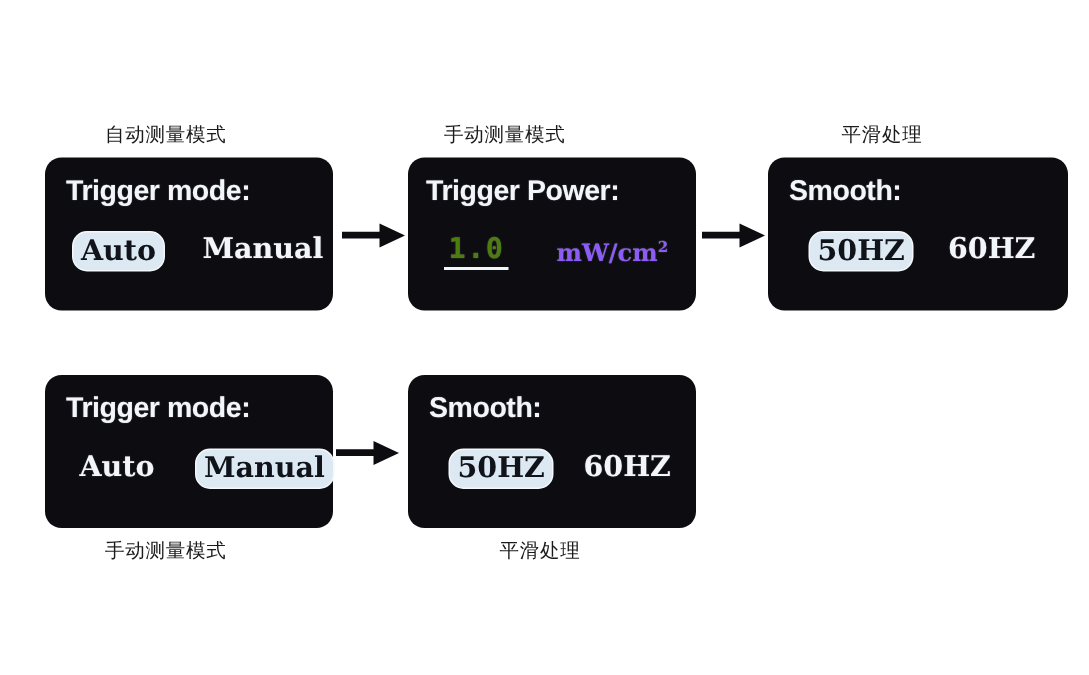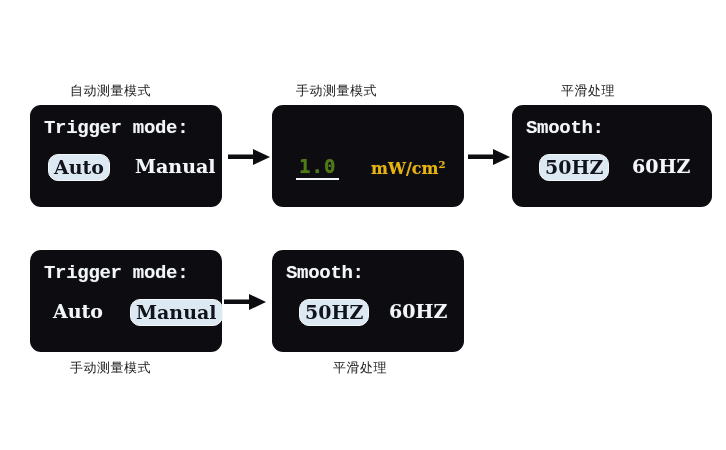--- a/index.html
+++ b/index.html
@@ -29,21 +29,21 @@
   
   .panel {
     position: absolute;
     background: #0d0d11;
     border-radius: 11px;
     box-sizing: border-box;
   }
   .panel-title {
     position: absolute;
     color: #f2f6fa;
-    font-family: Liberation Mono, monospace;
+    font-family: Liberation Sans, sans-serif;
     font-weight: bold;
     font-size: 19px;
     letter-spacing: -0.3px;
     white-space: nowrap;
     text-shadow: 0 0 1px rgba(255,255,255,0.35);
   }
   .opt {
     position: absolute;
     color: #f2f6fa;
     font-family: "DejaVu Serif", "Liberation Serif", serif;
@@ -69,21 +69,21 @@
     font-weight: bold;
     font-size: 19px;
     letter-spacing: 1px;
     white-space: nowrap;
     border-bottom: 2px solid #f2f6fa;
     padding: 0 3px 1px 3px;
     text-shadow: 0 0 1px rgba(255,255,255,0.3);
   }
   .unit {
     position: absolute;
-    color: #eab308;
+    color: #8b5cf6;
     font-family: "DejaVu Serif", "Liberation Serif", serif;
     font-weight: bold;
     font-size: 16px;
     white-space: nowrap;
     text-shadow: 0 0 1px rgba(255,255,255,0.3);
   }
   .unit sup {
     font-size: 10px;
     vertical-align: super;
     line-height: 0;
@@ -112,20 +112,21 @@
 </div>
 
 <div class="arrow" style="left:228px; top:148px; width:42px;">
   <svg width="42" height="18" viewBox="0 0 42 18" xmlns="http://www.w3.org/2000/svg">
     <rect x="0" y="6.5" width="28" height="4.5" fill="#0d0d11"></rect>
     <polygon points="25,1 42,9 25,17" fill="#0d0d11"></polygon>
   </svg>
 </div>
 
 <div class="panel" style="left:272px; top:105px; width:192px; height:102px;">
+  <div class="panel-title" style="left:12px; top:12px;">Trigger Power:</div>
   <div class="value-field" style="left:24px; top:50px;">1.0</div>
   <div class="unit" style="left:99px; top:54px;"><span>mW/cm</span><sup>2</sup></div>
 </div>
 
 <div class="arrow" style="left:468px; top:148px; width:42px;">
   <svg width="42" height="18" viewBox="0 0 42 18" xmlns="http://www.w3.org/2000/svg">
     <rect x="0" y="6.5" width="28" height="4.5" fill="#0d0d11"></rect>
     <polygon points="25,1 42,9 25,17" fill="#0d0d11"></polygon>
   </svg>
 </div>

